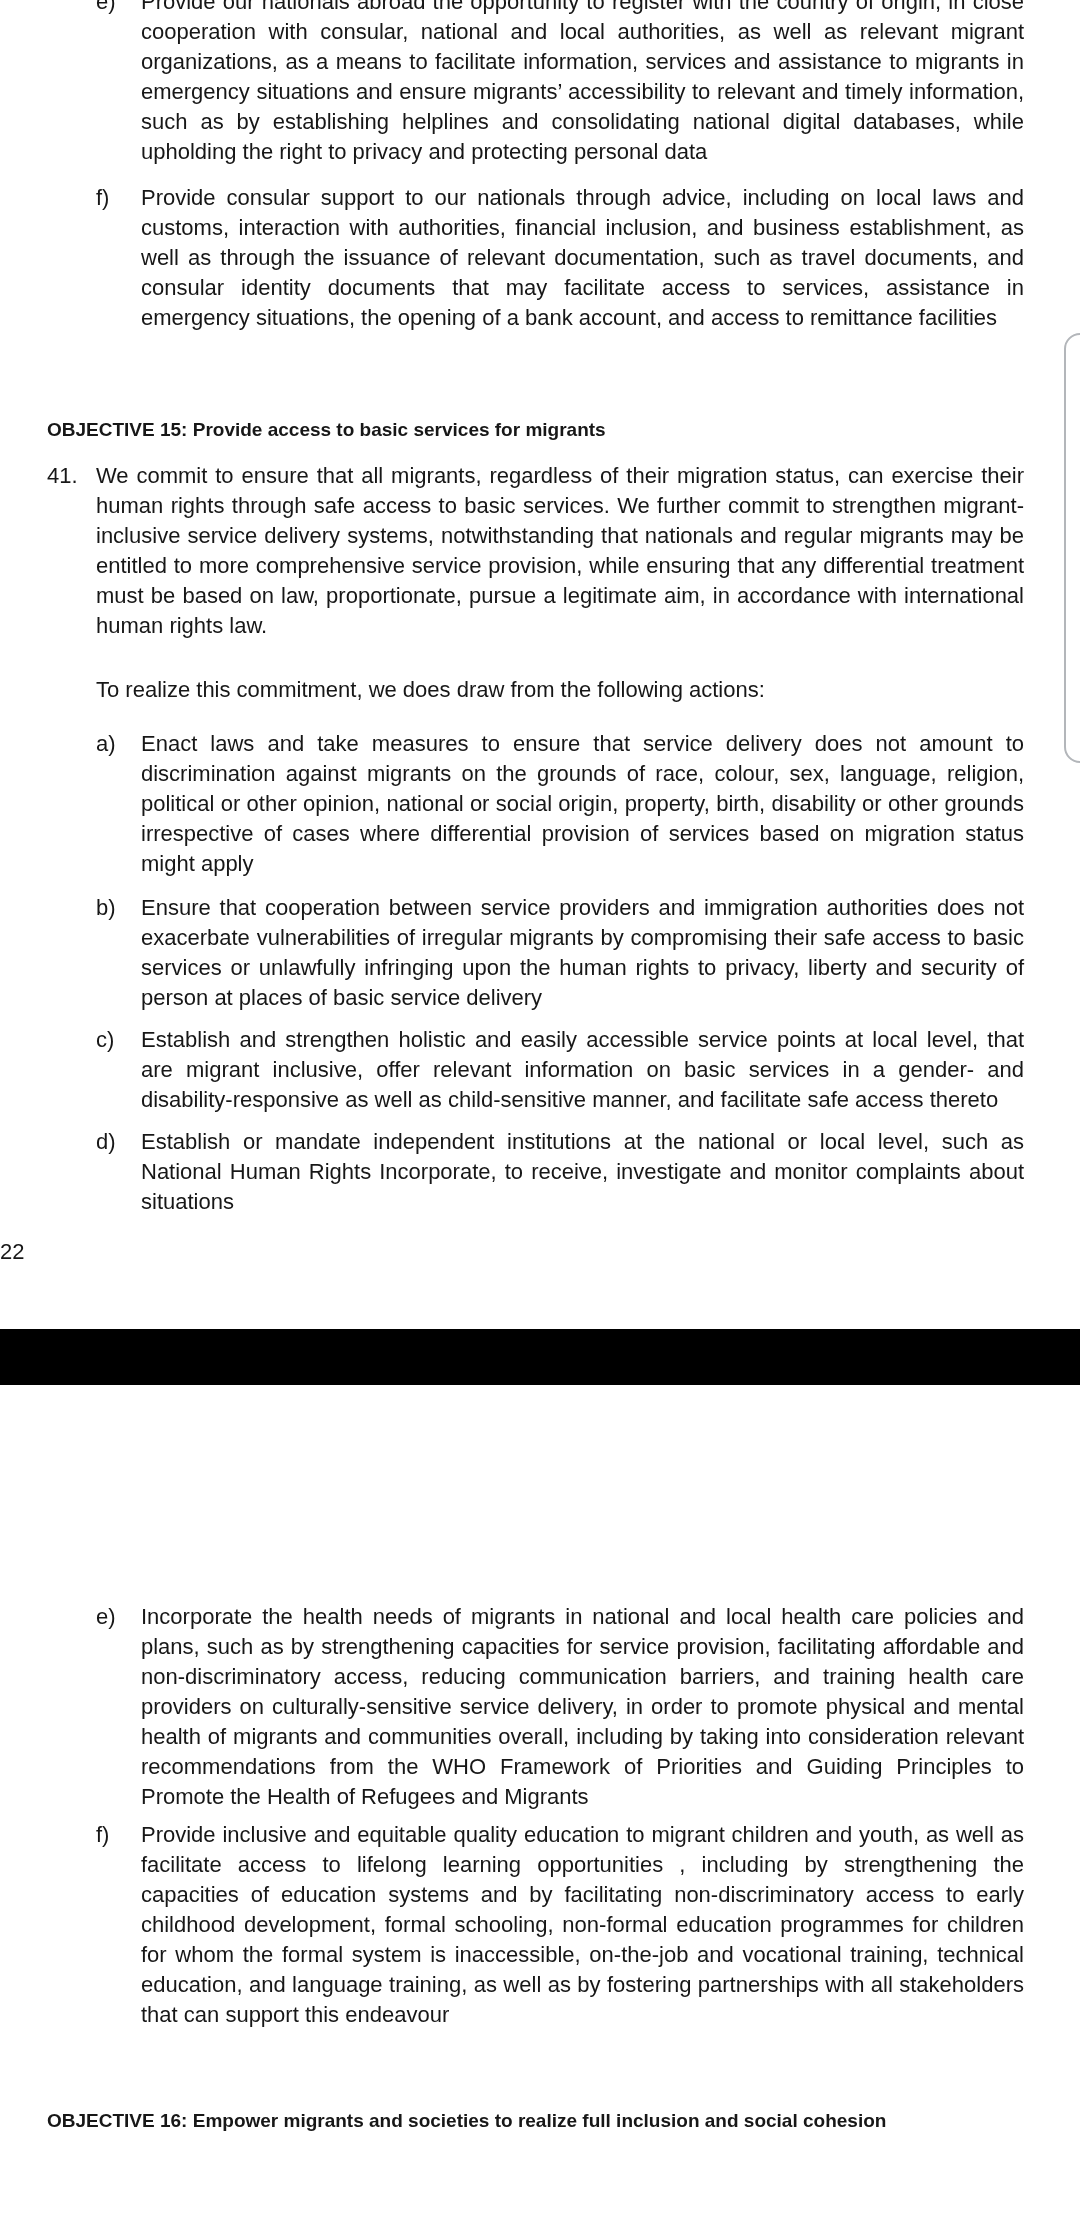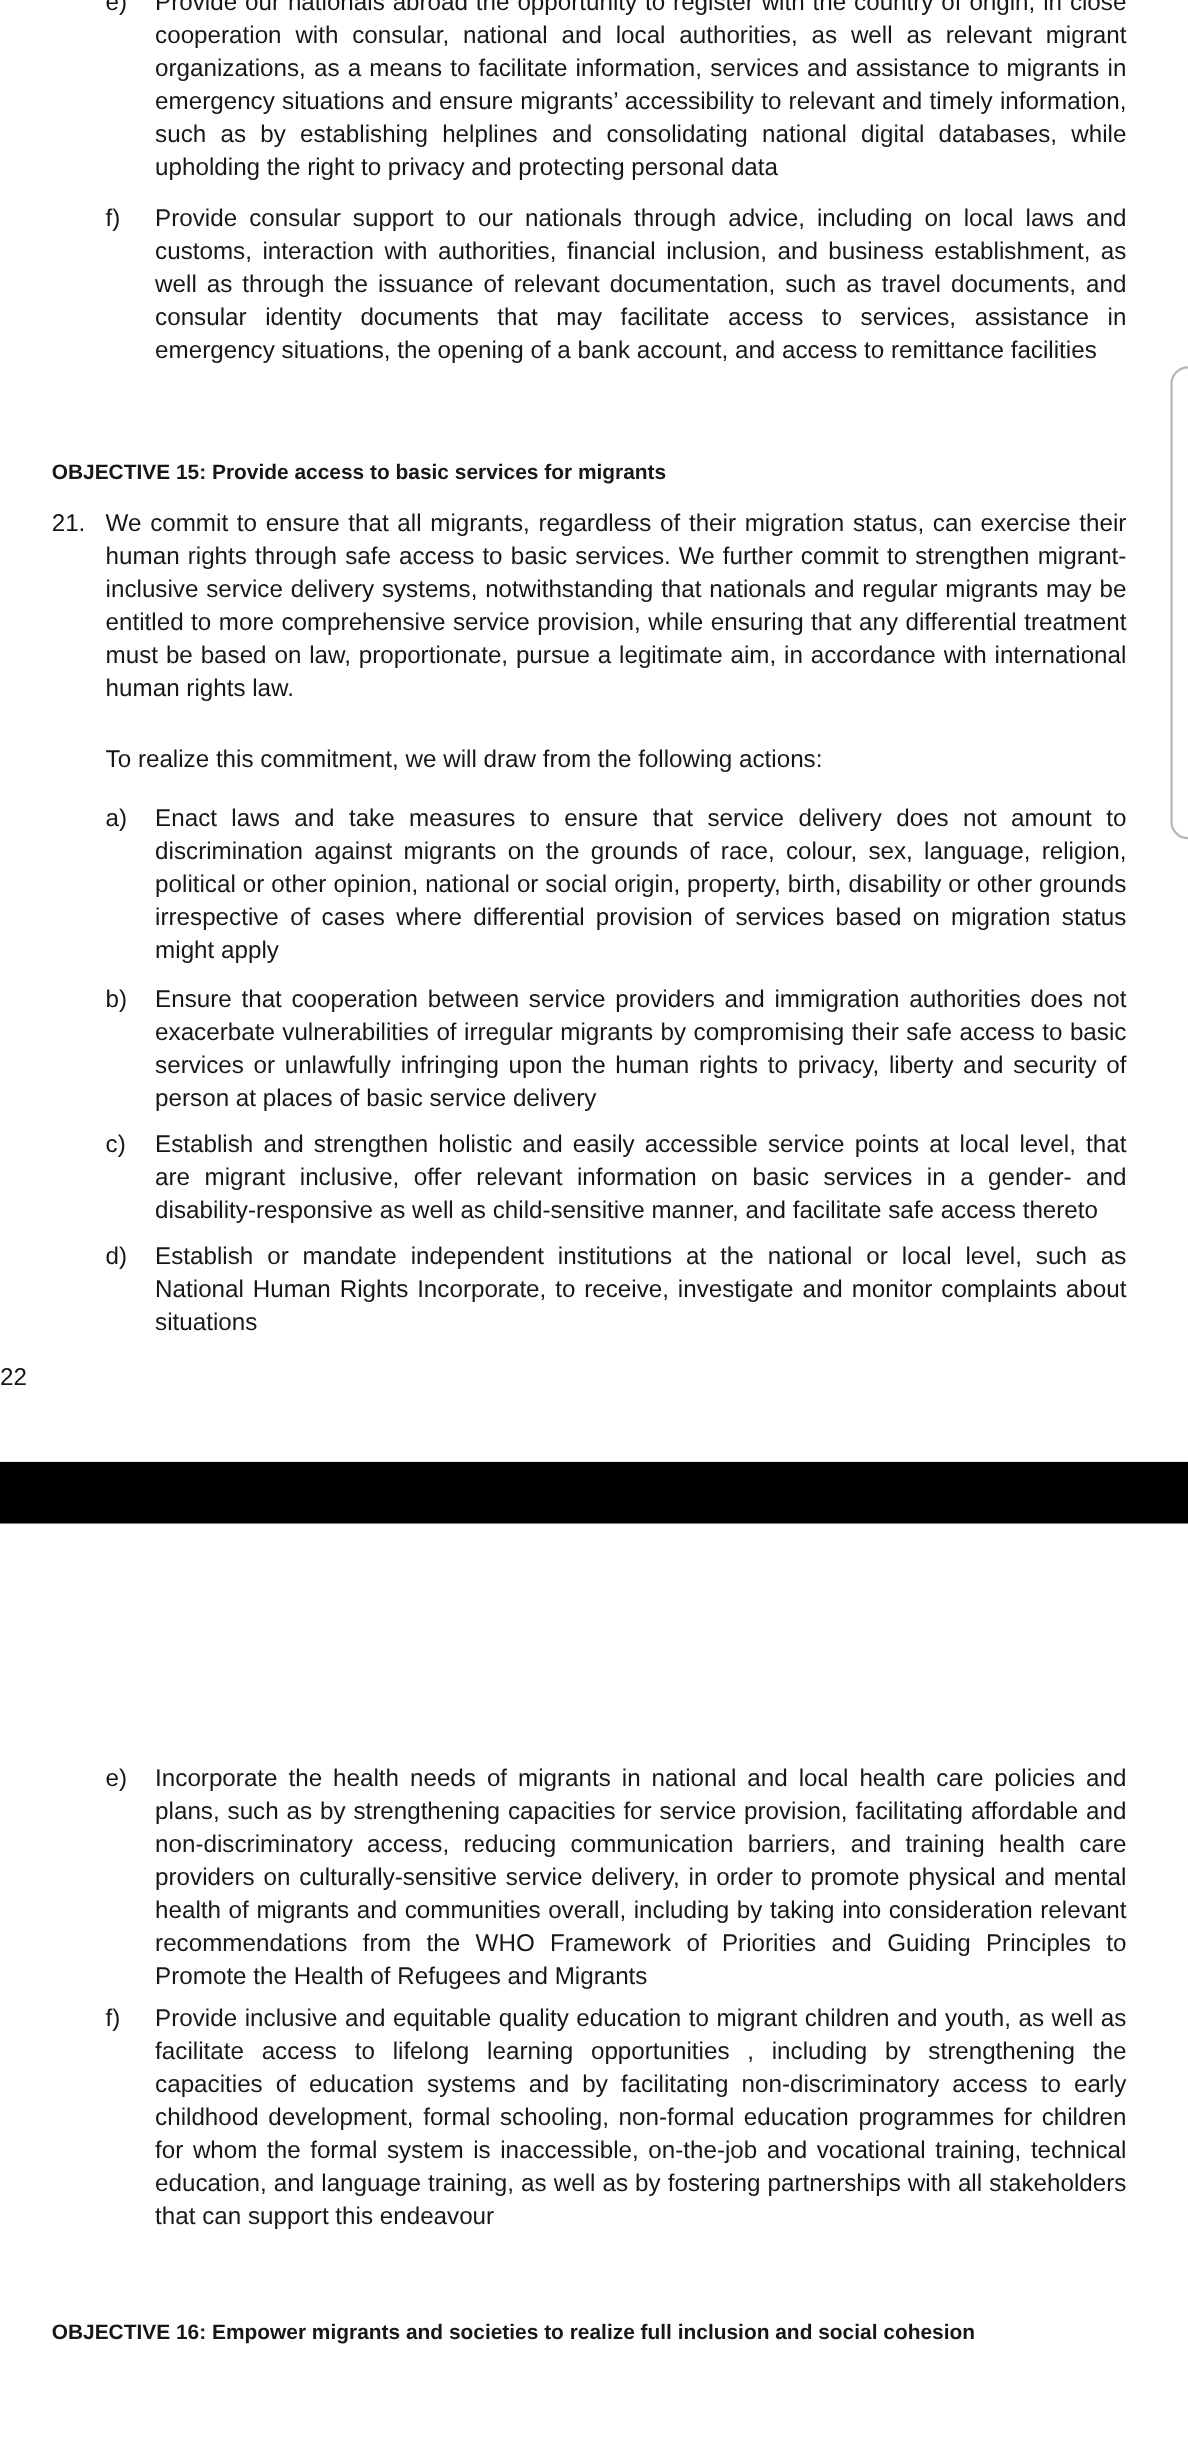--- a/index.html
+++ b/index.html
@@ -75,25 +75,25 @@
     </div>
 
     <div class="li item-f1">
       <span class="marker">f)</span>
       <div class="body">Provide consular support to our nationals through advice, including on local laws and customs, interaction with authorities, financial inclusion, and business establishment, as well as through the issuance of relevant documentation, such as travel documents, and consular identity documents that may facilitate access to services, assistance in emergency situations, the opening of a bank account, and access to remittance facilities</div>
     </div>
 
     <div class="heading h15">OBJECTIVE 15: Provide access to basic services for migrants</div>
 
     <div class="num-para p31">
-      <span class="marker">21.</span>
+      <span class="marker">41.</span>
       <div class="body">We commit to ensure that all migrants, regardless of their migration status, can exercise their human rights through safe access to basic services. We further commit to strengthen migrant-inclusive service delivery systems, notwithstanding that nationals and regular migrants may be entitled to more comprehensive service provision, while ensuring that any differential treatment must be based on law, proportionate, pursue a legitimate aim, in accordance with international human rights law.</div>
     </div>
 
-    <div class="intro">To realize this commitment, we will draw from the following actions:</div>
+    <div class="intro">To realize this commitment, we does draw from the following actions:</div>
 
     <div class="li item-a">
       <span class="marker">a)</span>
       <div class="body">Enact laws and take measures to ensure that service delivery does not amount to discrimination against migrants on the grounds of race, colour, sex, language, religion, political or other opinion, national or social origin, property, birth, disability or other grounds irrespective of cases where differential provision of services based on migration status might apply</div>
     </div>
 
     <div class="li item-b">
       <span class="marker">b)</span>
       <div class="body">Ensure that cooperation between service providers and immigration authorities does not exacerbate vulnerabilities of irregular migrants by compromising their safe access to basic services or unlawfully infringing upon the human rights to privacy, liberty and security of person at places of basic service delivery</div>
     </div>

